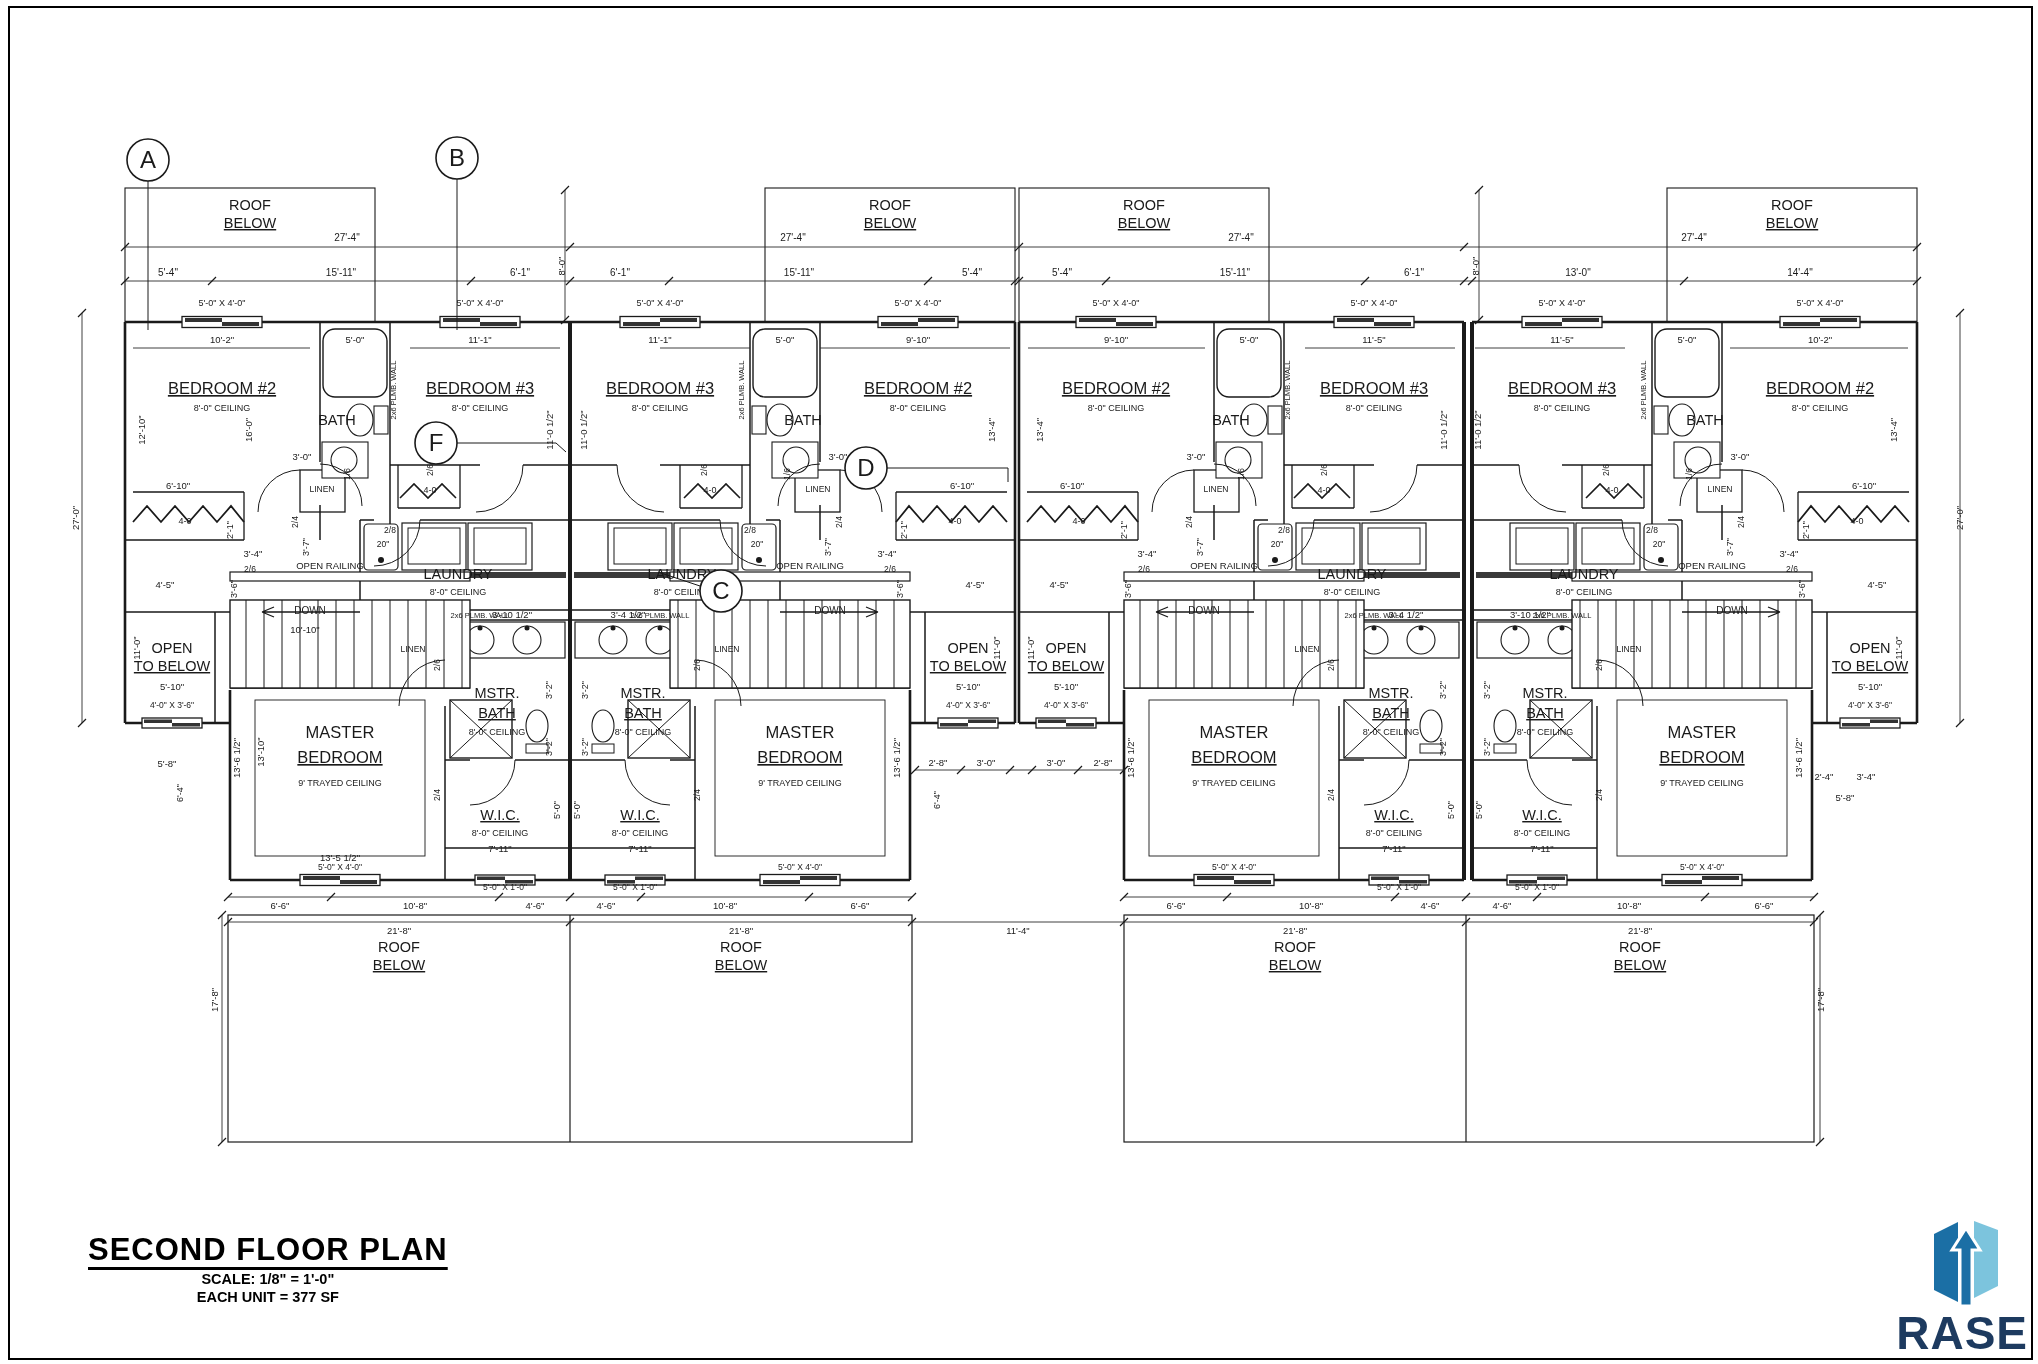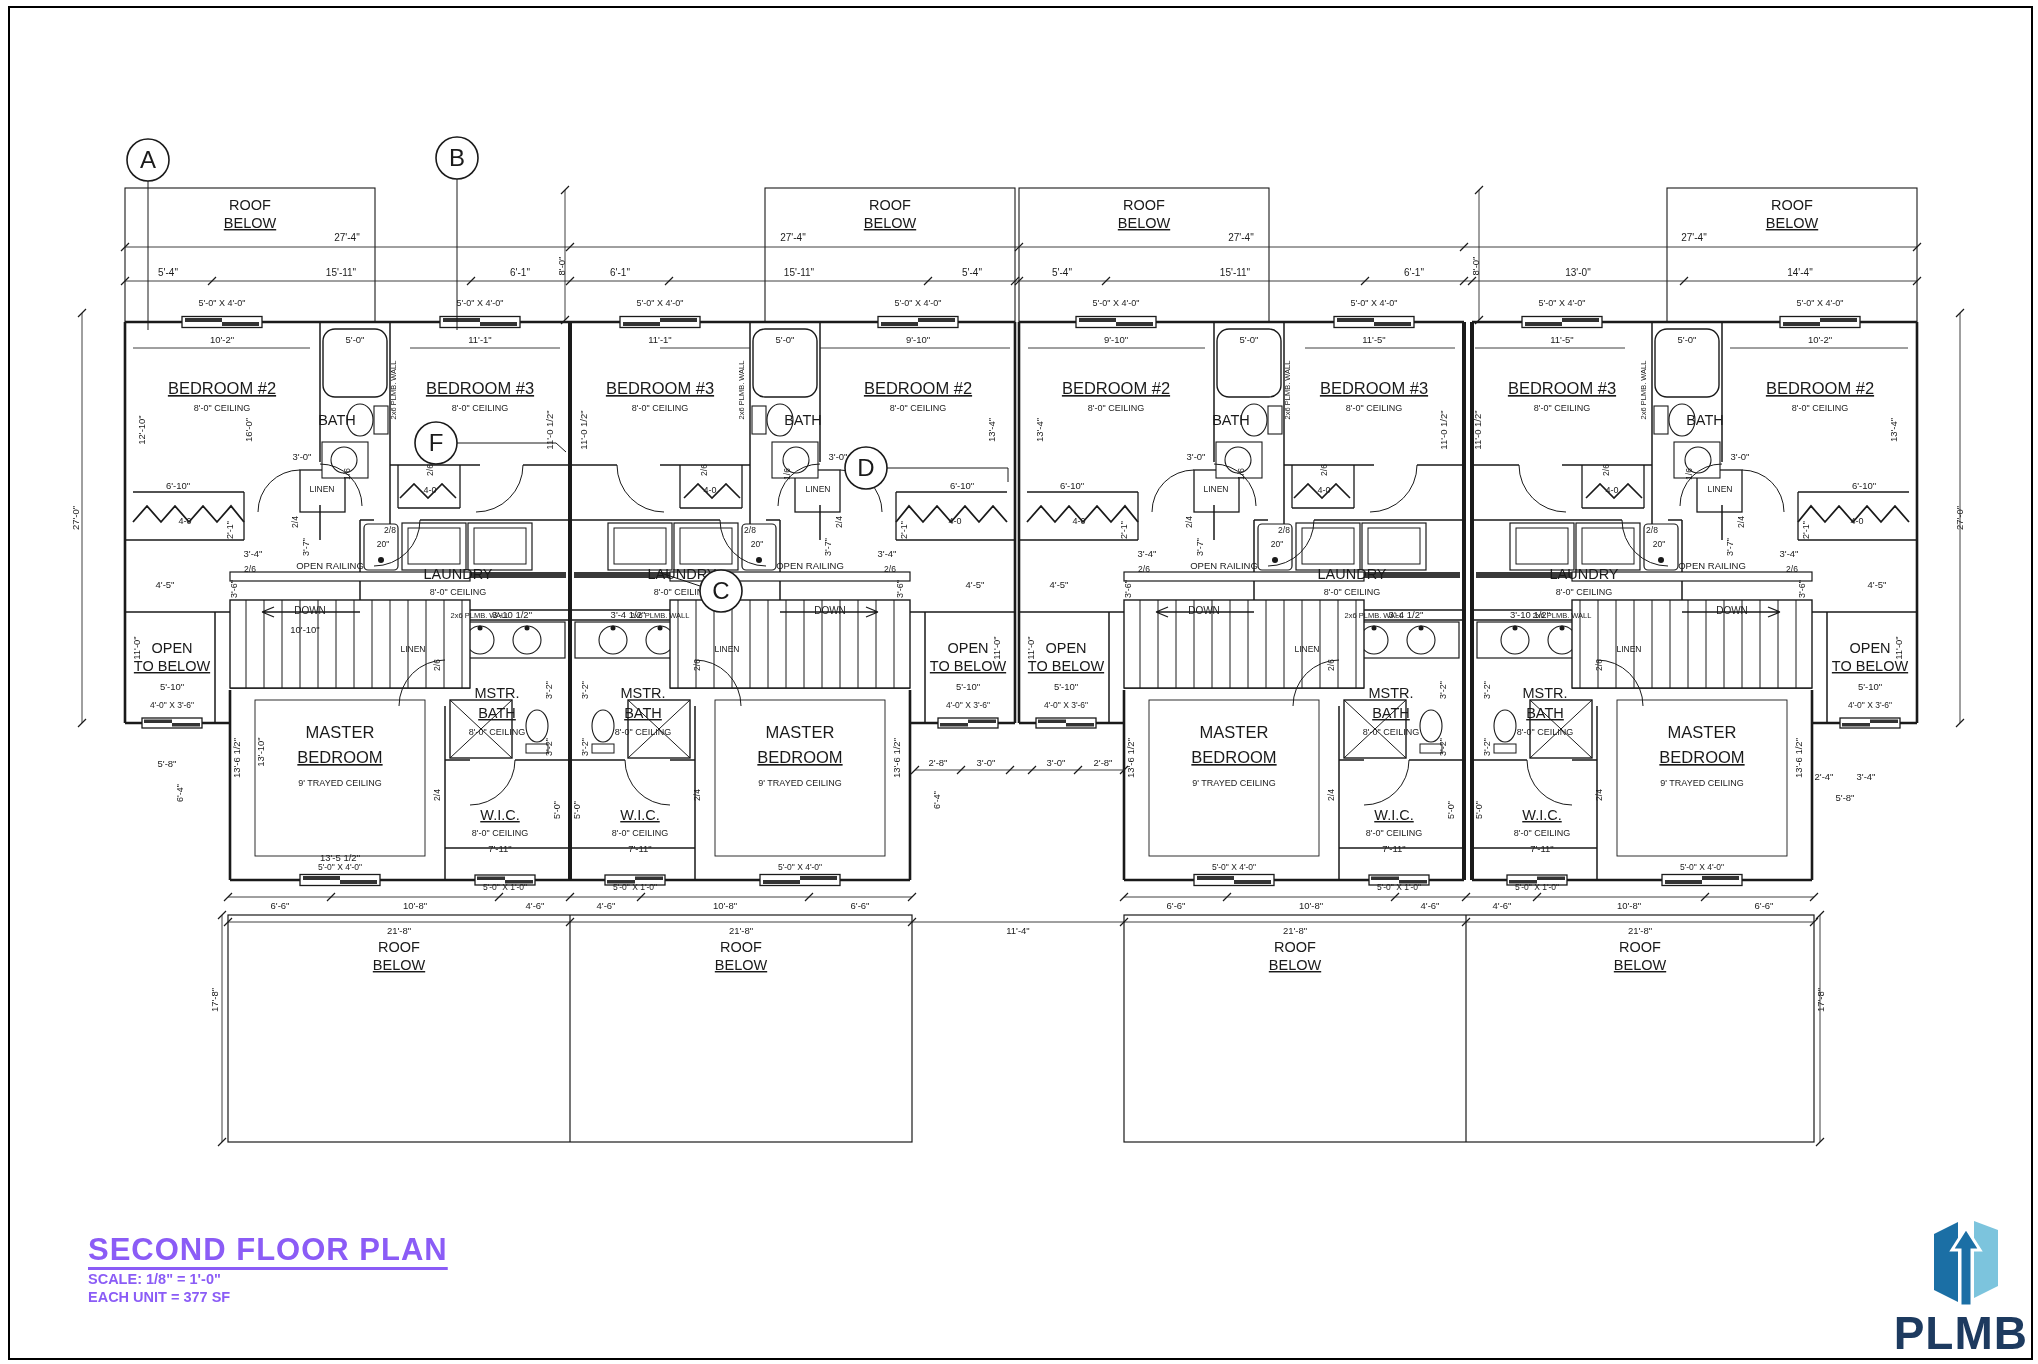--- a/index.html
+++ b/index.html
@@ -463,28 +463,28 @@
         <polyline points="457,443 556,443 566,452" fill="none" stroke="#1a1a1a" stroke-width="1"></polyline>
         <circle cx="866" cy="468" r="21" fill="#fff" stroke="#1a1a1a" stroke-width="1.6"></circle>
         <text x="866" y="476" font-size="24" text-anchor="middle">D</text>
         <polyline points="887,468 1008,468 1008,482" fill="none" stroke="#1a1a1a" stroke-width="1"></polyline>
         <circle cx="721" cy="591" r="21" fill="#fff" stroke="#1a1a1a" stroke-width="1.6"></circle>
         <text x="721" y="599" font-size="24" text-anchor="middle">C</text>
         <polyline points="700,586 658,572" fill="none" stroke="#1a1a1a" stroke-width="1"></polyline>
       </g>
   </svg>
 
-  <div class="titleblock" style="color: #8b5cf6;">
+  <div class="titleblock" style="color: #000000; text-align: center;">
     <h1>SECOND FLOOR PLAN</h1>
     <div class="note">SCALE: 1/8" = 1'-0"</div>
     <div class="note">EACH UNIT = 377 SF</div>
   </div>
 
   <div class="logo">
     <svg width="84" height="92" viewBox="0 0 84 92">
       <polygon id="lg-left" points="10,18 34,6 34,86 10,74" fill="#1b6fa5"></polygon>
       <polygon id="lg-right" points="42,2 74,14 74,70 42,86" fill="#7cc4dd"></polygon>
       <polygon points="34,0 50,0 50,92 34,92" fill="#ffffff"></polygon>
       <polygon id="lg-arrow" points="42,12 56,34 48,34 48,90 36,90 36,34 28,34" fill="#1b6fa5" stroke="#ffffff" stroke-width="3"></polygon>
     </svg>
-    <div class="word" style="color: rgb(29, 58, 95);">PLMB</div>
+    <div class="word" style="color: rgb(29, 58, 95);">RASE</div>
   </div>
 </div>
 
 </body></html>

